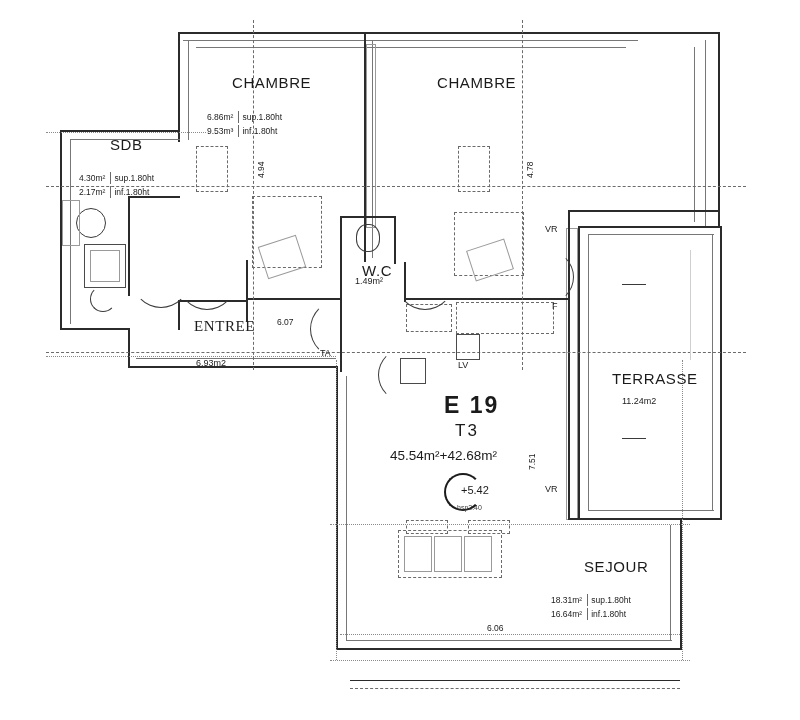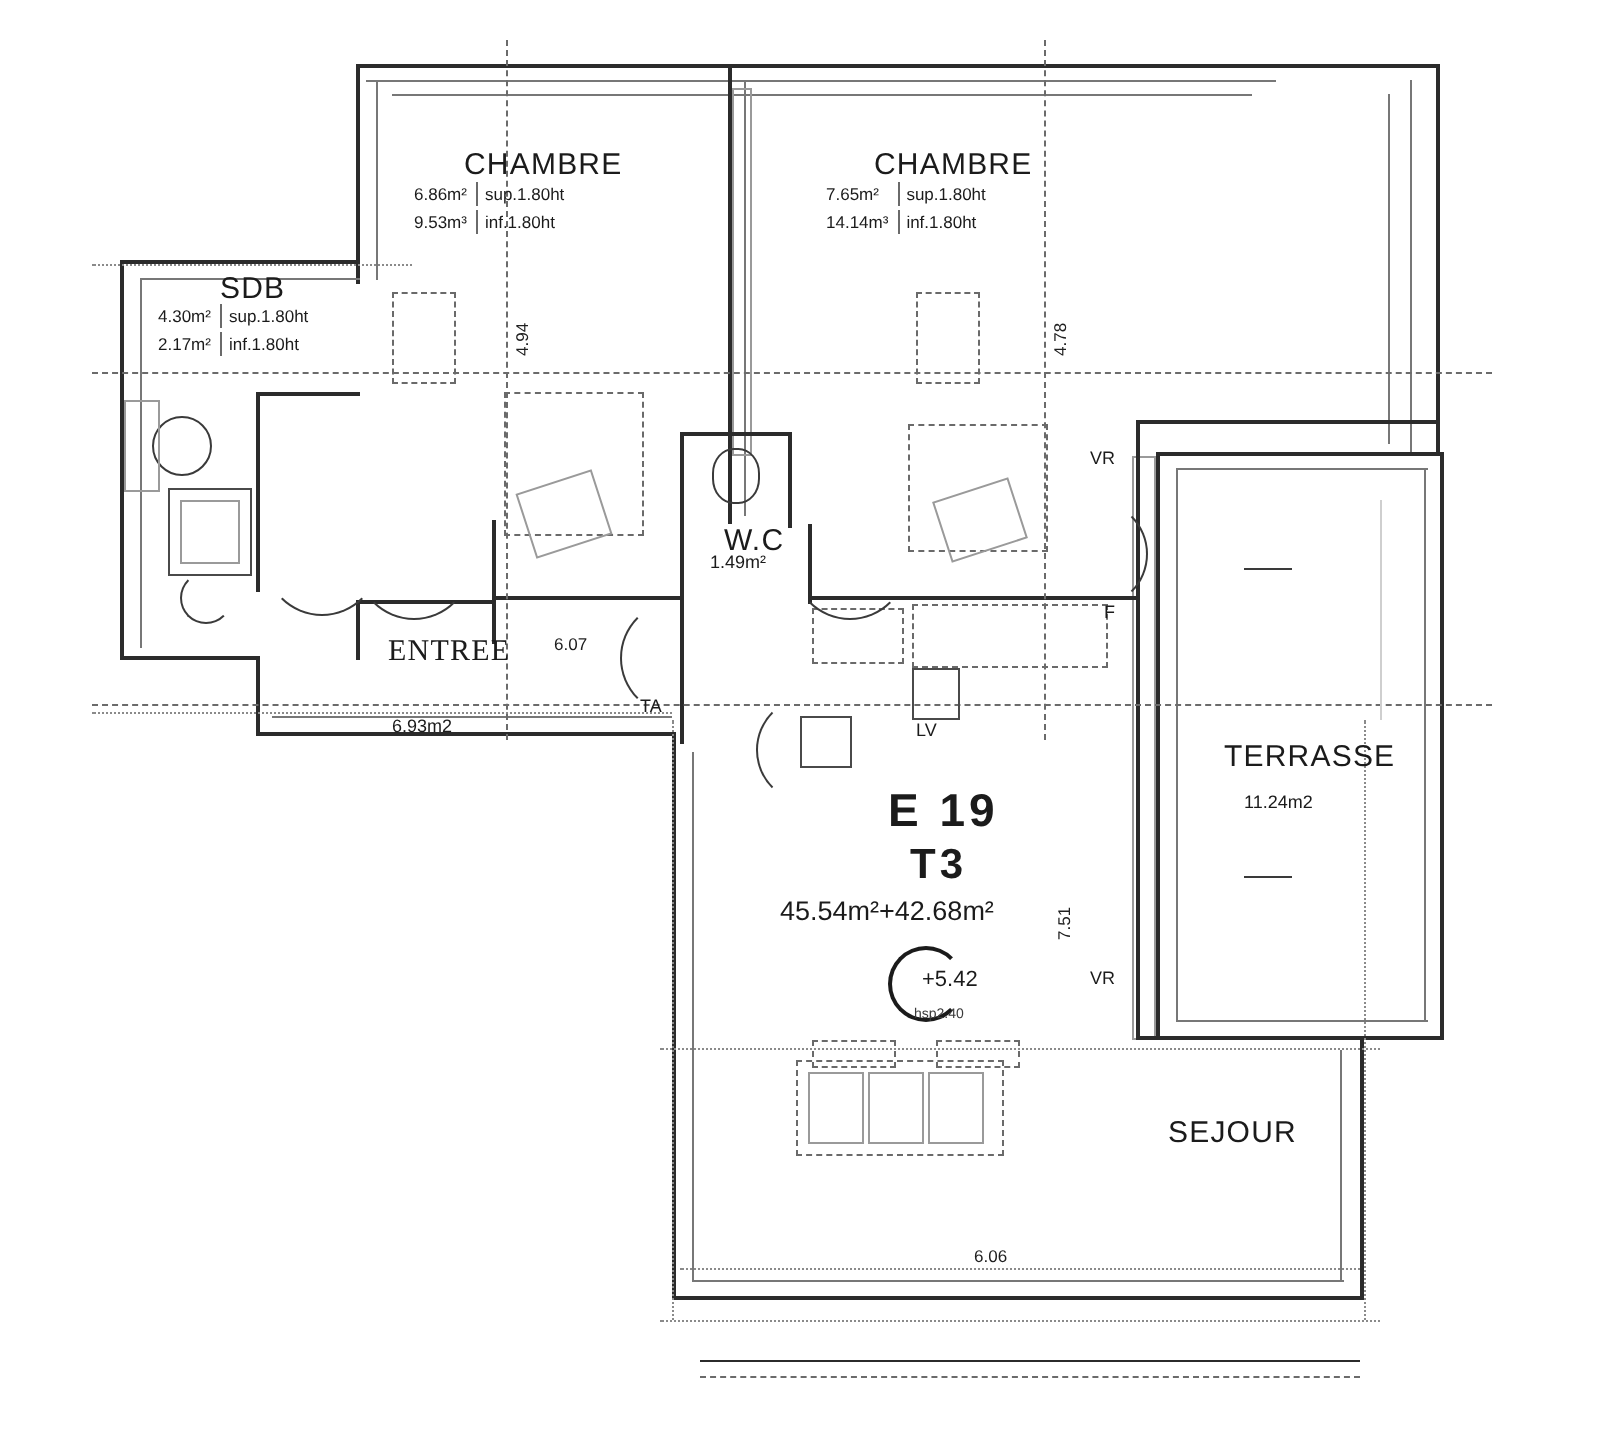--- a/index.html
+++ b/index.html
@@ -33,25 +33,25 @@
        background:transparent;}
 
   
   .t{position:absolute;white-space:nowrap;font-size:9px;color:#1b1b1b;}
   .t.room{font-size:15px;letter-spacing:.6px;}
   .t.xs{font-size:7px;color:#3a3a3a;}
   .t.dim{font-size:8.5px;color:#202020;}
   .t.faint{color:#8f8f8f;}
   .rot90{transform:rotate(-90deg);transform-origin:0 0;}
   .big{font-size:23px;font-weight:bold;letter-spacing:2px;}
-  .big2{font-size:21px;font-weight:bold;letter-spacing:2px;}
+  .big2{font-size:17px;font-weight:normal;letter-spacing:2px;}
   .mid{font-size:13.5px;}
   .center{text-align:center;}
 
-  .tbl{position:absolute;font-size:8.5px;line-height:12px;color:#1b1b1b;}
+  .tbl{position:absolute;font-size:8.5px;line-height:12px;color:#1b1b1b;margin-top:20px;}
   .tbl td{padding:0 3px;white-space:nowrap;font-size:8.5px;}
   .sep{border-left:1px solid #6a6a6a;}
 
   .csym{position:absolute;width:34px;height:34px;border:2px solid #1b1b1b;
      border-radius:50%;border-right-color:transparent;}
   .arrowline{position:absolute;height:0;border-top:1px solid #3a3a3a;}
 </style>
 </head>
 <body>
 
@@ -180,32 +180,20 @@
       <td class="sep">sup.1.80ht</td>
     </tr>
     <tr>
       <td>9.53m³</td>
       <td class="sep">inf.1.80ht</td>
     </tr>
   </tbody>
     </table>
 
   <div class="t room center" style="left:437px;top:74px;">CHAMBRE</div>
-  <table class="tbl" style="left:408px;top:89px;">
-    <tbody>
-        <tr>
-      <td>7.65m²</td>
-      <td class="sep">sup.1.80ht</td>
-    </tr>
-    <tr>
-      <td>14.14m³</td>
-      <td class="sep">inf.1.80ht</td>
-    </tr>
-  </tbody>
-    </table>
 
   <div class="t room" style="left:110px;top:136px;">SDB</div>
   <table class="tbl" style="left:74px;top:150px;">
     <tbody>
         <tr>
       <td>4.30m²</td>
       <td class="sep">sup.1.80ht</td>
     </tr>
     <tr>
       <td>2.17m²</td>
@@ -214,20 +202,32 @@
   </tbody>
     </table>
 
   <div class="t room" style="left:362px;top:262px;">W.C</div>
   <div class="t" style="left:355px;top:276px;">1.49m²</div>
 
   <div class="t room" style="left:194px;top:318px;font-family:Liberation Serif, serif;">ENTREE</div>
   <div class="t" style="left:196px;top:358px;">6.93m2</div>
 
   <div class="t room center" style="left:584px;top:558px;">SEJOUR</div>
+  <table class="tbl" style="left:546px;top:572px;">
+    <tbody>
+        <tr>
+      <td>18.31m²</td>
+      <td class="sep">sup.1.80ht</td>
+    </tr>
+    <tr>
+      <td>16.64m²</td>
+      <td class="sep">inf.1.80ht</td>
+    </tr>
+  </tbody>
+    </table>
 
   <div class="t room" style="left:612px;top:370px;">TERRASSE</div>
   <div class="t" style="left:622px;top:396px;">11.24m2</div>
 
   <div class="arrowline" style="left:622px;top:284px;width:24px;"></div>
   <div class="arrowline" style="left:622px;top:438px;width:24px;"></div>
 
   <div class="t big" style="left:444px;top:392px;">E 19</div>
   <div class="t big2" style="left:455px;top:421px;">T3</div>
   <div class="t mid" style="left:390px;top:448px;">45.54m²+42.68m²</div>

